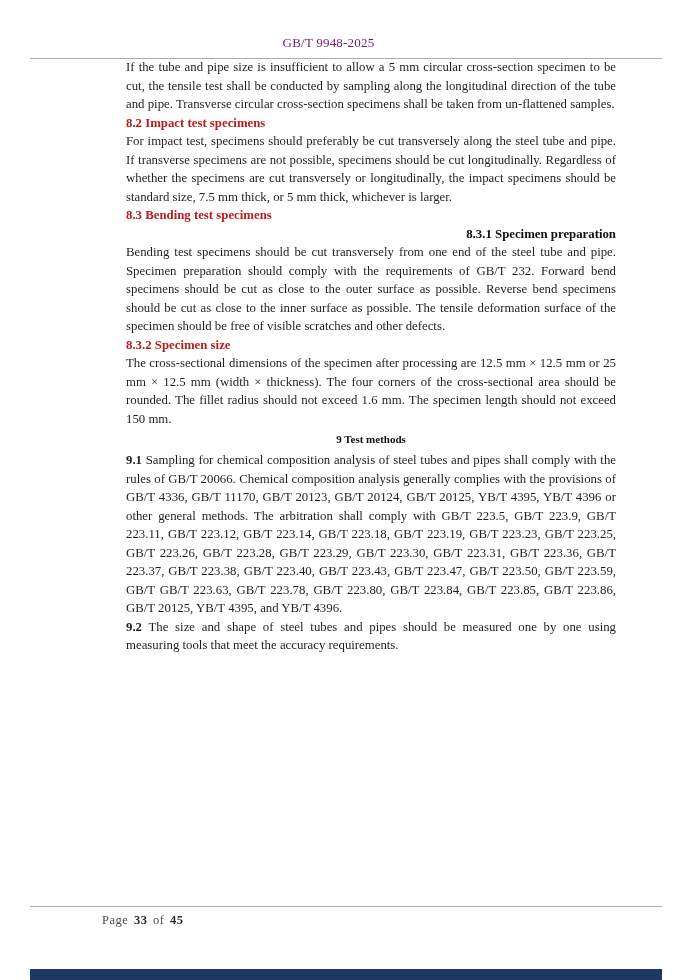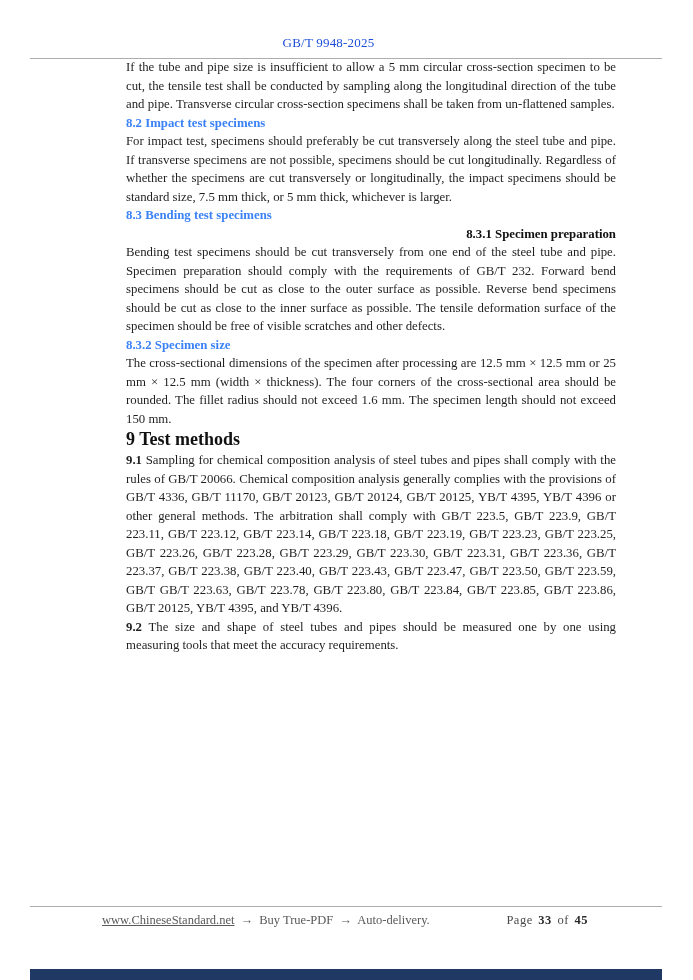--- a/index.html
+++ b/index.html
@@ -10,21 +10,21 @@
     background: #ffffff;
     overflow: hidden;
     font-family: "Liberation Serif", "DejaVu Serif", serif;
     color: #1f1f1f;
   }
   .doc-header {
     position: absolute;
     top: 35px; left: 0; width: 657px;
     text-align: center;
     font-size: 13px;
-    color: #1d4ed8;
+    color: #701a75;
     letter-spacing: 0.2px;
   }
   .rule {
     position: absolute;
     left: 30px; width: 632px;
     border-top: 1px solid #adadad;
   }
   .rule-top { top: 58px; }
   .rule-bottom { top: 906px; }
   .content {
@@ -36,32 +36,32 @@
     text-align: justify;
     margin-left: 24px;
   }
   .content p { margin: 0; }
   .para { margin-top: 15px; }
   .para-intro { margin-top: 18px; }
   .para-93 { margin-top: 14px; }
   .h2 {
     margin-top: 15px;
     font-weight: bold;
-    color: #3b82f6;
+    color: #b91c1c;
     text-align: left;
   }
   .h2-tight { margin-top: 14px; }
   .h3 { margin-top: 17px; font-weight: bold; color: #111111; text-align: right; }
   .h1 {
     margin-top: 28px;
-    font-size: 18px;
+    font-size: 11px;
     line-height: 23px;
     font-weight: bold;
     color: #111111;
-    text-align: left;
+    text-align: center;
   }
   .para-numbered { margin-top: 21px; }
   .para-last { margin-top: 14px; }
   .clause { font-weight: bold; font-family: Liberation Serif, serif; }
   .doc-footer {
     position: absolute;
     top: 913px; left: 102px; right: 103px;
     display: flex;
     justify-content: space-between;
     align-items: baseline;
@@ -111,27 +111,20 @@
     <p class="h1">9 Test methods</p>
 
     <p class="para para-numbered"><b class="clause">9.1</b> <span>Sampling for chemical composition analysis of steel tubes and pipes shall comply with the rules of GB/T 20066. Chemical composition analysis generally complies with the provisions of GB/T 4336, GB/T 11170, GB/T 20123, GB/T 20124, GB/T 20125, YB/T 4395, YB/T 4396 or other general methods. The arbitration shall comply with GB/T 223.5, GB/T 223.9, GB/T 223.11, GB/T 223.12, GB/T 223.14, GB/T 223.18, GB/T 223.19, GB/T 223.23, GB/T 223.25, GB/T 223.26, GB/T 223.28, GB/T 223.29, GB/T 223.30, GB/T 223.31, GB/T 223.36, GB/T 223.37, GB/T 223.38, GB/T 223.40, GB/T 223.43, GB/T 223.47, GB/T 223.50, GB/T 223.59, GB/T GB/T 223.63, GB/T 223.78, GB/T 223.80, GB/T 223.84, GB/T 223.85, GB/T 223.86, GB/T 20125, YB/T 4395, and YB/T 4396.</span></p>
 
     <p class="para para-last"><b class="clause">9.2</b> <span>The size and shape of steel tubes and pipes should be measured one by one using measuring tools that meet the accuracy requirements.</span></p>
   </div>
 
   <div class="rule rule-bottom"></div>
 
   <div class="doc-footer">
-    <div class="footer-left">
-      <a class="footer-url">www.ChineseStandard.net</a>
-      <span class="arrow">→</span>
-      <span>Buy True-PDF</span>
-      <span class="arrow">→</span>
-      <span>Auto-delivery.</span>
-    </div>
     <div class="footer-right">
       <span>Page</span>
       <b>33</b>
       <span>of</span>
       <b>45</b>
     </div>
   </div>
 
   <div class="bottom-bar"></div>
 

